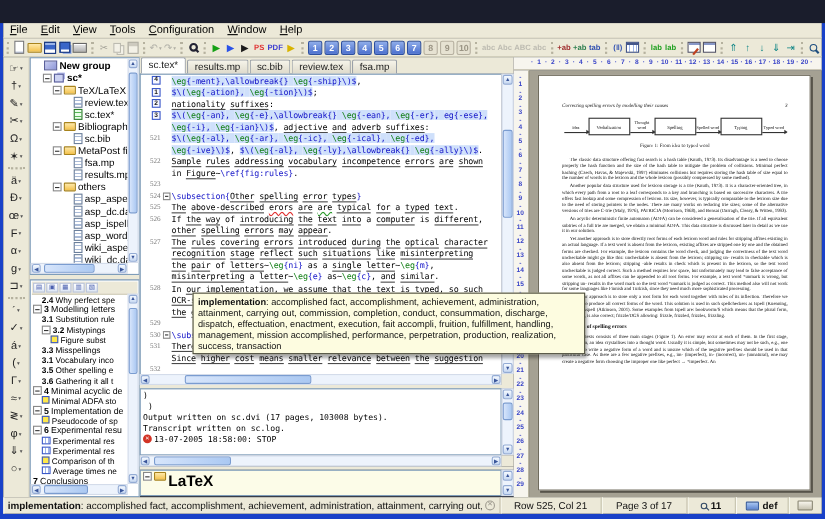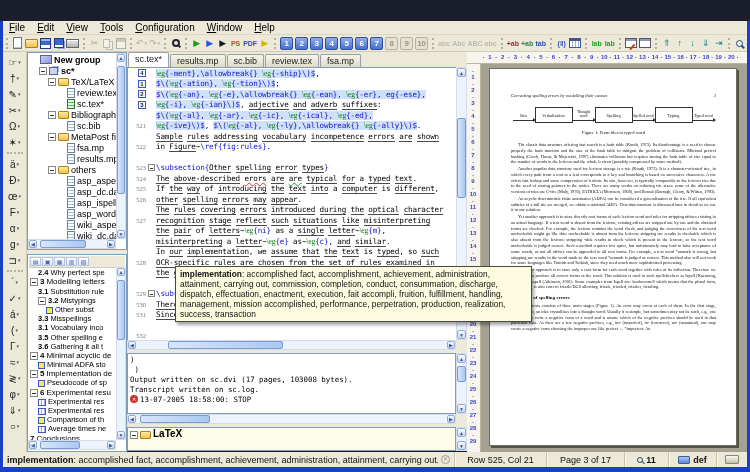--- a/index.html
+++ b/index.html
@@ -65,52 +65,52 @@
 .expsp{width:10px;flex:none;}
 .tFolder{width:11px;height:8px;background:linear-gradient(#ffe9a8,#f3c14c);border:1px solid #a8831c;margin-right:2px;flex:none;border-radius:1px;}
 .tDoc{width:8px;height:10px;background:repeating-linear-gradient(#fff 0 2px,#aabbd8 2px 3px);border:1px solid #6b7f9b;margin-right:2px;flex:none;}
 .tDocA{width:8px;height:10px;background:repeating-linear-gradient(#eaffea 0 2px,#57b857 2px 3px);border:1px solid #2a7a2a;margin-right:2px;flex:none;}
 .tGroup{width:12px;height:9px;background:linear-gradient(135deg,#c8cdf0,#8f97d8);border:1px solid #5a5f9a;margin-right:2px;flex:none;}
 .tProj{width:9px;height:8px;background:#cdd3f2;border:1px solid #5a5f9a;box-shadow:2px -2px 0 -1px #aab2ea;margin-right:3px;flex:none;}
 #structpanel{left:27px;top:254px;width:100px;height:198px;}
 #structtb{position:absolute;left:1px;top:1px;right:1px;height:12px;background:#ece9d8;border-bottom:1px solid #cfcbb8;display:flex;gap:1px;padding:1px;}
 .stbtn{width:11px;height:9px;font-size:6px;line-height:8px;text-align:center;color:#4a5fae;border:1px solid #b9c4de;background:linear-gradient(#fff,#dde6f5);flex:none;}
 #structtree{position:absolute;left:1px;top:13px;width:88px;height:174px;overflow:hidden;}
-.srow{height:9.2px;display:flex;align-items:flex-end;font-size:7.5px;white-space:nowrap;}
+.srow{height:9.2px;display:flex;align-items:flex-start;font-size:7.5px;white-space:nowrap;}
 .srow .n{font-weight:bold;margin-right:2px;}
 .srow.chapter{font-size:8px;}
 .sFig{width:7px;height:7px;background:#ffe84a;border:1px solid #3a58c8;margin-right:2px;flex:none;}
 .sTab{width:8px;height:7px;margin-right:2px;flex:none;border:1px solid #3a58c8;background:repeating-linear-gradient(90deg,#fff 0 2px,#9db4e8 2px 3px);}
 
 #tabbar{position:absolute;left:127px;top:52px;width:340px;height:15px;background:#ece9d8;display:flex;align-items:flex-end;padding-left:1px;}
 .tab{height:13px;padding:0 6px;font-size:9px;line-height:13px;background:linear-gradient(#f6f4ea,#dedacb);border:1px solid #9aa0a8;border-bottom:none;border-radius:2px 2px 0 0;margin-right:1px;color:#222;}
 .tab.active{background:#fff;height:15px;}
 #editor{position:absolute;left:127px;top:67px;width:329px;height:273px;background:#fff;border-left:1px solid #7f9db9;border-top:1px solid #7f9db9;overflow:hidden;display:flex;}
 #gutter{width:20px;flex:none;}
 .gut-row{height:10.5px;display:flex;align-items:center;justify-content:flex-end;padding-right:2px;}
 .lnum{font-family:"Liberation Serif",serif;font-size:6.5px;color:#7a7a7a;}
 .bm{width:8px;height:8px;border:1px solid #3a58c8;background:#f6f8ff;font-size:6px;line-height:6px;text-align:center;color:#222;font-weight:bold;}
 #edbody{flex:1;overflow:hidden;}
 .ed-row{height:10.5px;display:flex;align-items:center;white-space:pre;}
 .foldcol{width:8px;flex:none;display:flex;align-items:center;}
 .foldbox{width:7px;height:7px;border:1px solid #848484;background:#fff;position:relative;}
 .foldbox .h{position:absolute;left:1px;right:1px;top:2.5px;height:1px;background:#333;}
 .ed-text{font-family:"DejaVu Sans Mono","Liberation Mono",monospace;font-size:7.6px;letter-spacing:-0.15px;}
-.c-blue{color:#1414c8;}.c-green{color:#0e7d12;font-family:Liberation Serif, serif;}.c-black{color:#000;}
+.c-blue{color:#1414c8;}.c-green{color:#0e7d12;}.c-black{color:#000;}
 .mbg{background:#cfe0fb;}
 .u{border-bottom:1px solid #4a4a4a;}
 .wr{text-decoration:underline;text-decoration-style:wavy;text-decoration-color:#e03030;text-underline-offset:1px;}
 .wg{text-decoration:underline;text-decoration-style:wavy;text-decoration-color:#2c9a2c;text-underline-offset:1px;}
 
 #logpanel{left:127px;top:353px;width:329px;height:61px;border-left:1px solid #7f9db9;padding:1px 2px;overflow:hidden;}
 .log-row{height:9.8px;display:flex;align-items:center;font-family:"DejaVu Sans Mono","Liberation Mono",monospace;font-size:7.4px;white-space:pre;color:#000;}
 .log-warn{color:#2a35c8;font-weight:bold;}
 .icoErr{width:8px;height:8px;border-radius:50%;background:#d23325;color:#fff;font-size:5px;line-height:8px;text-align:center;margin-right:2px;flex:none;font-family:"Liberation Sans",sans-serif;}
 #errpanel{left:127px;top:427px;width:329px;height:24px;background:#fcfce8;border-left:1px solid #7f9db9;overflow:hidden;padding:1px 0 0 2px;}
-.err-row{height:10px;display:flex;align-items:flex-end;white-space:nowrap;font-size:10px;}
+.err-row{height:10px;display:flex;align-items:flex-start;white-space:nowrap;font-size:14px;}
 .err-row .msg{color:#cc1111;font-weight:bold;margin-right:3px;}
 .err-row .loc{color:#555;}
 
 #hruler{position:absolute;left:467px;top:52px;width:280px;height:12px;background:#f7f5ee;border-bottom:1px solid #b9b5a2;overflow:hidden;}
 #vruler{position:absolute;left:467px;top:64px;width:14px;height:388px;background:#f7f5ee;border-right:1px solid #b9b5a2;overflow:hidden;}
 .rnum{position:absolute;top:2px;font-size:6px;color:#3a45c8;transform:translateX(-50%);font-weight:bold;}
 .vnum{position:absolute;left:0;width:12px;text-align:center;font-size:6px;color:#3a45c8;transform:translateY(-50%);font-weight:bold;}
 #canvas{position:absolute;left:481px;top:64px;width:266px;height:388px;background:#a5a193;overflow:hidden;}
 #page{position:absolute;left:8px;top:4px;width:248px;height:378px;background:#fff;border:1px solid #706c5e;box-shadow:2px 2px 0 #56534a;padding:24px 20px 0 21px;font-family:"Liberation Serif",serif;color:#111;}
 #pghead{display:flex;justify-content:space-between;font-style:italic;font-size:4.6px;}
@@ -538,21 +538,21 @@
         </div>
         <div class="srow" style="padding-left: 9px;">
           <span class="exp">
             <i class="h"></i>
           </span>
           <span class="n">3.2</span>
           <span>Mistypings</span>
         </div>
         <div class="srow" style="padding-left: 17px;">
           <span class="sFig"></span>
-          <span>Other subst</span>
+          <span>Figure subst</span>
         </div>
         <div class="srow" style="padding-left: 9px;">
           <span class="n">3.3</span>
           <span>Misspellings</span>
         </div>
         <div class="srow" style="padding-left: 9px;">
           <span class="n">3.1</span>
           <span>Vocabulary inco</span>
         </div>
         <div class="srow" style="padding-left: 9px;">
@@ -680,20 +680,21 @@
           <span class="lnum">531</span>
         </div>
         <div class="gut-row"></div>
         <div class="gut-row">
           <span class="lnum">532</span>
         </div>
       </div>
     <div id="edbody">
         <div class="ed-row"><span class="foldcol"></span><span class="ed-text"><span class="c-green mbg">\eg</span><span class="c-blue mbg">{</span><span class="c-blue mbg">-ment</span><span class="c-blue mbg">}</span><span class="c-blue mbg">,</span><span class="c-blue mbg">\allowbreak</span><span class="c-blue mbg">{</span><span class="c-blue mbg">}</span><span class="c-blue mbg"> </span><span class="c-green mbg">\eg</span><span class="c-blue mbg">{</span><span class="c-blue mbg">-ship</span><span class="c-blue mbg">}</span><span class="c-blue mbg">\)</span><span class="c-blue mbg">$</span><span class="c-black">,</span></span></div>
         <div class="ed-row"><span class="foldcol"></span><span class="ed-text"><span class="c-blue mbg">$</span><span class="c-blue mbg">\(</span><span class="c-green mbg">\eg</span><span class="c-blue mbg">{</span><span class="c-blue mbg">-ation</span><span class="c-blue mbg">}</span><span class="c-blue mbg">,</span><span class="c-blue mbg"> </span><span class="c-green mbg">\eg</span><span class="c-blue mbg">{</span><span class="c-blue mbg">-tion</span><span class="c-blue mbg">}</span><span class="c-blue mbg">\)</span><span class="c-blue mbg">$</span><span class="c-black">;</span></span></div>
+        <div class="ed-row"><span class="foldcol"></span><span class="ed-text"><span class="c-black u">nationality</span><span class="c-black"> </span><span class="c-black u">suffixes</span><span class="c-black">:</span></span></div>
         <div class="ed-row"><span class="foldcol"></span><span class="ed-text"><span class="c-blue mbg">$</span><span class="c-blue mbg">\(</span><span class="c-green mbg">\eg</span><span class="c-blue mbg">{</span><span class="c-blue mbg">-an</span><span class="c-blue mbg">}</span><span class="c-blue mbg">,</span><span class="c-blue mbg"> </span><span class="c-green mbg">\eg</span><span class="c-blue mbg">{</span><span class="c-blue mbg">-e</span><span class="c-blue mbg">}</span><span class="c-blue mbg">,</span><span class="c-blue mbg">\allowbreak</span><span class="c-blue mbg">{</span><span class="c-blue mbg">}</span><span class="c-blue mbg"> </span><span class="c-green mbg">\eg</span><span class="c-blue mbg">{</span><span class="c-blue mbg">-ean</span><span class="c-blue mbg">}</span><span class="c-blue mbg">,</span><span class="c-blue mbg"> </span><span class="c-green mbg">\eg</span><span class="c-blue mbg">{</span><span class="c-blue mbg">-er</span><span class="c-blue mbg">}</span><span class="c-blue mbg">,</span><span class="c-blue mbg"> </span><span class="c-blue mbg">eg</span><span class="c-blue mbg">{</span><span class="c-blue mbg">-ese</span><span class="c-blue mbg">}</span><span class="c-blue mbg">,</span></span></div>
         <div class="ed-row"><span class="foldcol"></span><span class="ed-text"><span class="c-green mbg">\eg</span><span class="c-blue mbg">{</span><span class="c-blue mbg">-i</span><span class="c-blue mbg">}</span><span class="c-blue mbg">,</span><span class="c-blue mbg"> </span><span class="c-green mbg">\eg</span><span class="c-blue mbg">{</span><span class="c-blue mbg">-ian</span><span class="c-blue mbg">}</span><span class="c-blue mbg">\)</span><span class="c-blue mbg">$</span><span class="c-black">,</span><span class="c-black"> </span><span class="c-black u">adjective</span><span class="c-black"> </span><span class="c-black u">and</span><span class="c-black"> </span><span class="c-black u">adverb</span><span class="c-black"> </span><span class="c-black u">suffixes</span><span class="c-black">:</span></span></div>
         <div class="ed-row"><span class="foldcol"></span><span class="ed-text"><span class="c-blue mbg">$</span><span class="c-blue mbg">\(</span><span class="c-green mbg">\eg</span><span class="c-blue mbg">{</span><span class="c-blue mbg">-al</span><span class="c-blue mbg">}</span><span class="c-blue mbg">,</span><span class="c-blue mbg"> </span><span class="c-green mbg">\eg</span><span class="c-blue mbg">{</span><span class="c-blue mbg">-ar</span><span class="c-blue mbg">}</span><span class="c-blue mbg">,</span><span class="c-blue mbg"> </span><span class="c-green mbg">\eg</span><span class="c-blue mbg">{</span><span class="c-blue mbg">-ic</span><span class="c-blue mbg">}</span><span class="c-blue mbg">,</span><span class="c-blue mbg"> </span><span class="c-green mbg">\eg</span><span class="c-blue mbg">{</span><span class="c-blue mbg">-ical</span><span class="c-blue mbg">}</span><span class="c-blue mbg">,</span><span class="c-blue mbg"> </span><span class="c-green mbg">\eg</span><span class="c-blue mbg">{</span><span class="c-blue mbg">-ed</span><span class="c-blue mbg">}</span><span class="c-blue mbg">,</span></span></div>
         <div class="ed-row"><span class="foldcol"></span><span class="ed-text"><span class="c-green mbg">\eg</span><span class="c-blue mbg">{</span><span class="c-blue mbg">-ive</span><span class="c-blue mbg">}</span><span class="c-blue mbg">\)</span><span class="c-blue mbg">$</span><span class="c-black">,</span><span class="c-black"> </span><span class="c-blue mbg">$</span><span class="c-blue mbg">\(</span><span class="c-green mbg">\eg</span><span class="c-blue mbg">{</span><span class="c-blue mbg">-al</span><span class="c-blue mbg">}</span><span class="c-blue mbg">,</span><span class="c-blue mbg"> </span><span class="c-green mbg">\eg</span><span class="c-blue mbg">{</span><span class="c-blue mbg">-ly</span><span class="c-blue mbg">}</span><span class="c-blue mbg">,</span><span class="c-blue mbg">\allowbreak</span><span class="c-blue mbg">{</span><span class="c-blue mbg">}</span><span class="c-blue mbg"> </span><span class="c-green mbg">\eg</span><span class="c-blue mbg">{</span><span class="c-blue mbg">-ally</span><span class="c-blue mbg">}</span><span class="c-blue mbg">\)</span><span class="c-blue mbg">$</span><span class="c-black">.</span></span></div>
         <div class="ed-row"><span class="foldcol"></span><span class="ed-text"><span class="c-black u">Sample</span><span class="c-black"> </span><span class="c-black u">rules</span><span class="c-black"> </span><span class="c-black u">addressing</span><span class="c-black"> </span><span class="c-black u">vocabulary</span><span class="c-black"> </span><span class="c-black u">incompetence</span><span class="c-black"> </span><span class="c-black u">errors</span><span class="c-black"> </span><span class="c-black u">are</span><span class="c-black"> </span><span class="c-black u">shown</span></span></div>
         <div class="ed-row"><span class="foldcol"></span><span class="ed-text"><span class="c-black">in</span><span class="c-black"> </span><span class="c-black u">Figure</span><span class="c-black">~</span><span class="c-blue">\ref</span><span class="c-blue">{</span><span class="c-blue">fig</span><span class="c-blue">:</span><span class="c-blue">rules</span><span class="c-blue">}</span><span class="c-black">.</span></span></div>
         <div class="ed-row"><span class="foldcol"></span><span class="ed-text">&nbsp;</span></div>
         <div class="ed-row"><span class="foldcol"><span class="foldbox"><i class="h"></i></span></span><span class="ed-text"><span class="c-blue">\subsection</span><span class="c-blue">{</span><span class="c-black u">Other</span><span class="c-black"> </span><span class="c-black u">spelling</span><span class="c-black"> </span><span class="c-black u">error</span><span class="c-black"> </span><span class="c-black u">types</span><span class="c-blue">}</span></span></div>
         <div class="ed-row"><span class="foldcol"></span><span class="ed-text"><span class="c-black u">The</span><span class="c-black"> </span><span class="c-black u">above-described</span><span class="c-black"> </span><span class="c-black wr">erors</span><span class="c-black"> </span><span class="c-black u">are</span><span class="c-black"> </span><span class="c-black wg">are</span><span class="c-black"> </span><span class="c-black u">typical</span><span class="c-black"> </span><span class="c-black u">for</span><span class="c-black"> </span><span class="c-black">a</span><span class="c-black"> </span><span class="c-black u">typed</span><span class="c-black"> </span><span class="c-black u">text</span><span class="c-black">.</span></span></div>
         <div class="ed-row"><span class="foldcol"></span><span class="ed-text"><span class="c-black">If</span><span class="c-black"> </span><span class="c-black u">the</span><span class="c-black"> </span><span class="c-black u">way</span><span class="c-black"> </span><span class="c-black">of</span><span class="c-black"> </span><span class="c-black u">introducing</span><span class="c-black"> </span><span class="c-black u">the</span><span class="c-black"> </span><span class="c-black u">text</span><span class="c-black"> </span><span class="c-black u">into</span><span class="c-black"> </span><span class="c-black">a</span><span class="c-black"> </span><span class="c-black u">computer</span><span class="c-black"> </span><span class="c-black">is</span><span class="c-black"> </span><span class="c-black u">different</span><span class="c-black">,</span></span></div>

